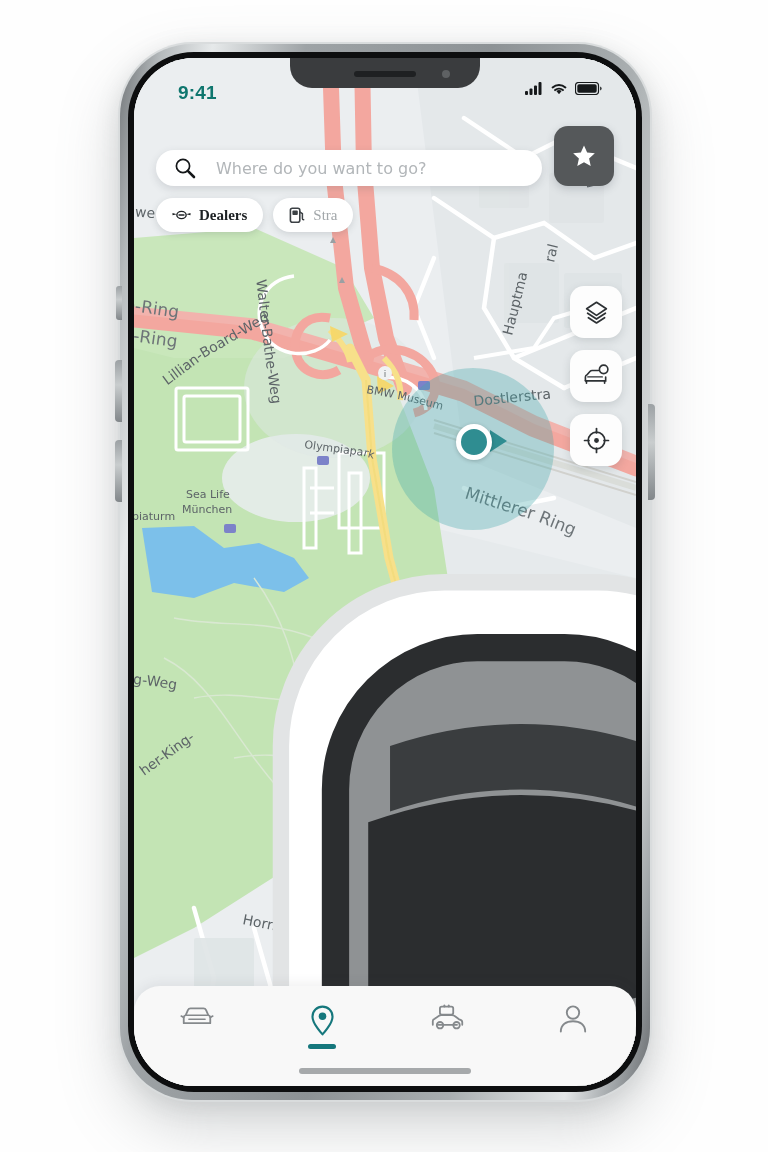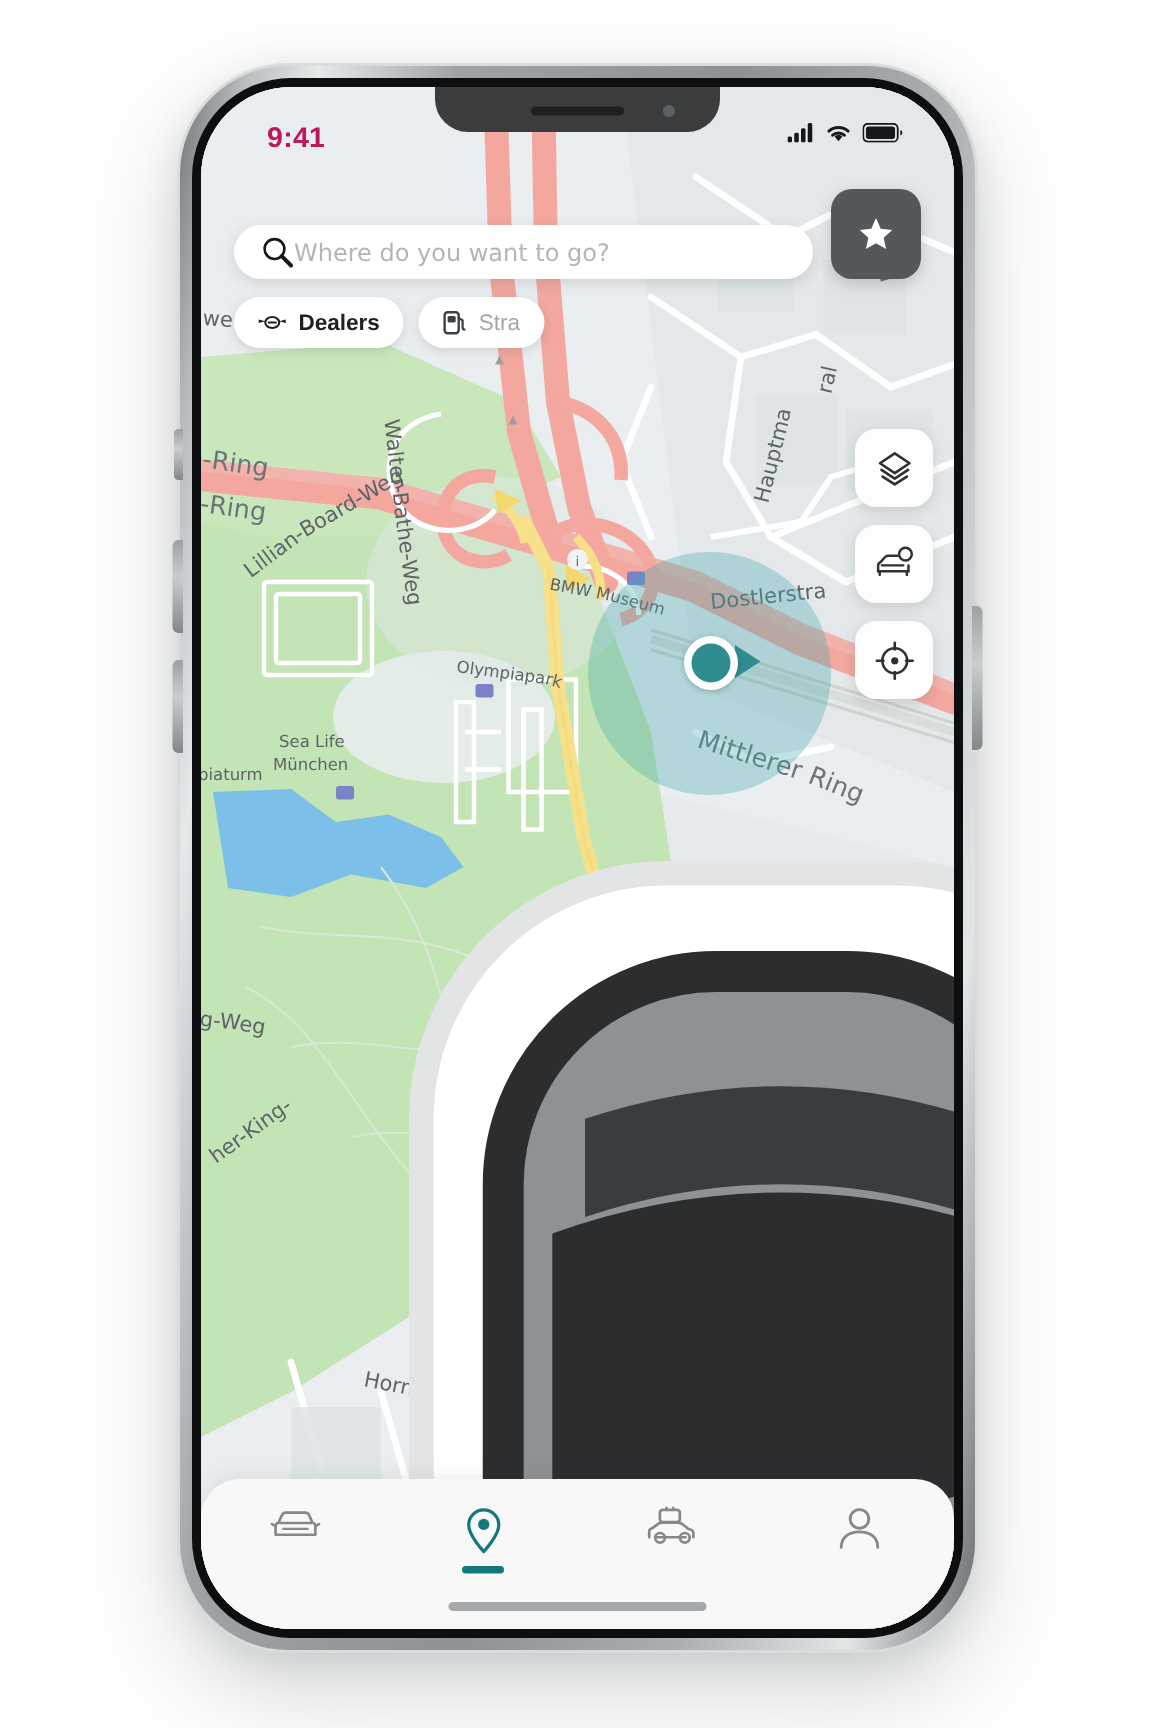--- a/index.html
+++ b/index.html
@@ -52,54 +52,54 @@
   .mlabel { font-family: "DejaVu Sans", sans-serif; fill: #5d6468; font-weight: 400; }
   .mlabel-big { font-size: 17px; }
   .mlabel-md  { font-size: 14px; }
   .mlabel-sm  { font-size: 11px; }
   .mlabel-motor { fill: #6d7478; }
 
   
   #statusbar { position: absolute; top: 0; left: 0; width: 502px; height: 52px; z-index: 20; }
   #clock {
     position: absolute; left: 44px; top: 24px;
-    font-size: 19px; font-weight: bold; color: #be185d;
+    font-size: 19px; font-weight: bold; color: #0f766e;
     font-family: "Liberation Sans", sans-serif; letter-spacing: .2px;
   }
   #status-icons { position: absolute; right: 34px; top: 24px; display: flex; align-items: center; gap: 7px; }
 
   #notch {
     position: absolute; left: 50%; transform: translateX(-50%); top: 0;
     width: 190px; height: 30px; background: #3a3c3e;
     border-radius: 0 0 22px 22px; z-index: 25;
   }
   #notch-speaker { position: absolute; left: 50%; transform: translateX(-50%); top: 13px; width: 62px; height: 6px; background: #1e2022; border-radius: 3px; }
   #notch-cam { position: absolute; right: 30px; top: 12px; width: 8px; height: 8px; border-radius: 50%; background: #5e6163; }
 
   
   #search-row { position: absolute; top: 68px; left: 22px; width: 458px; height: 60px; display: flex; gap: 12px; z-index: 18; }
   #search-bar {
     flex: 1; background: #ffffff; border-radius: 24px; display: flex; align-items: center;
-    padding: 0 18px; gap: 0; box-shadow: 0 3px 9px rgba(60,70,80,0.16); margin-top: 24px;
+    padding: 0 18px; gap: 20px; box-shadow: 0 3px 9px rgba(60,70,80,0.16); margin-top: 24px;
   }
   #search-placeholder { font-size: 16px; color: #b2b6b9; font-family: "DejaVu Sans", sans-serif; }
   #fav-button {
     width: 60px; height: 60px; border-radius: 14px; background: #55585a;
     display: flex; align-items: center; justify-content: center;
     box-shadow: 0 3px 9px rgba(60,70,80,0.22);
   }
 
   
   #chips { position: absolute; top: 140px; left: 0; width: 502px; height: 40px; display: flex; gap: 10px; padding-left: 22px; z-index: 17; }
   .chip {
     height: 34px; background: #fff; border-radius: 17px; display: flex; align-items: center;
     gap: 8px; padding: 0 16px; box-shadow: 0 2px 7px rgba(60,70,80,0.17);
     flex: 0 0 auto; white-space: nowrap;
   }
-  .chip-label { font-size: 15px; font-family: Liberation Sans, sans-serif; color: #a2a7aa; }
+  .chip-label { font-size: 15px; font-family: Liberation Serif, serif; color: #a2a7aa; }
   .chip.active .chip-label { color: #1d2124; font-weight: bold; }
 
   
   #map-controls { position: absolute; right: 14px; top: 228px; display: flex; flex-direction: column; gap: 12px; z-index: 16; }
   .mapctl {
     width: 52px; height: 52px; background: #fdfdfd; border-radius: 14px;
     display: flex; align-items: center; justify-content: center;
     box-shadow: 0 3px 9px rgba(60,70,80,0.17);
   }
 

